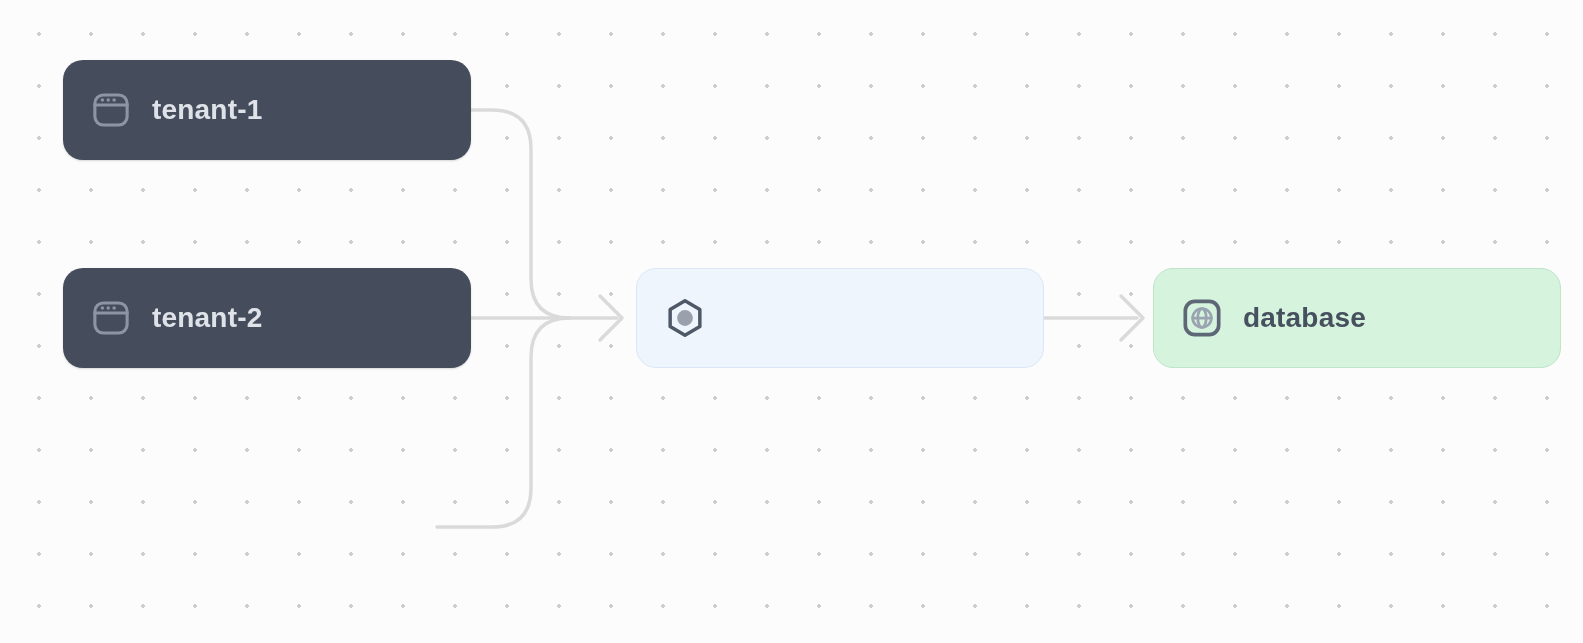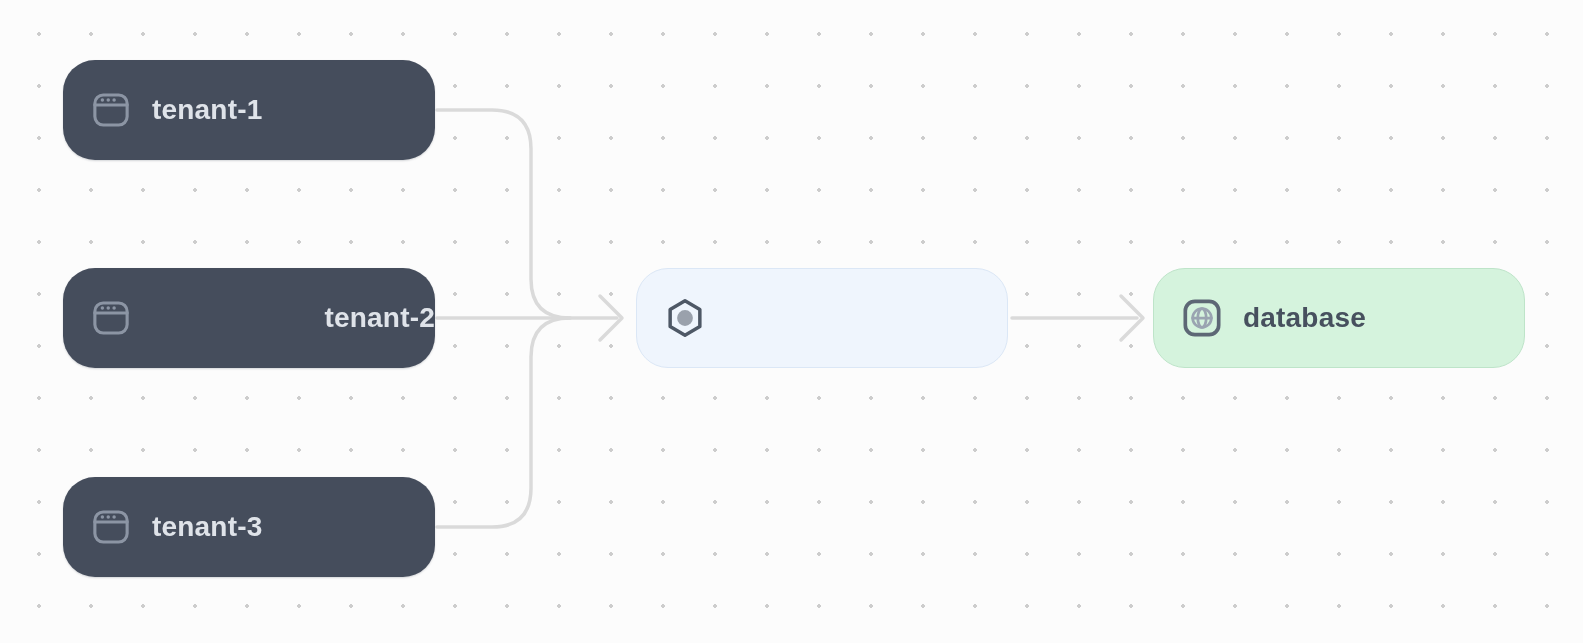--- a/index.html
+++ b/index.html
@@ -27,23 +27,23 @@
   .edge {
     fill: none;
     stroke: #DADADA;
     stroke-width: 3.5;
     stroke-linecap: round;
     stroke-linejoin: round;
   }
   .node {
     position: absolute;
     box-sizing: border-box;
-    width: 372px;
+    width: 408px;
     height: 100px;
-    border-radius: 32px;
+    border-radius: 20px;
     display: flex;
     align-items: center;
     padding-left: 26px;
     gap: 19px;
     font-size: 28px;
     font-weight: 600;
     letter-spacing: 0.2px;
   }
   .node .icon {
     display: flex;
@@ -62,21 +62,21 @@
     background: #EFF5FD;
     border: 1.5px solid #DBE7F6;
     color: #47505E;
   }
   .node-database {
     background: #D5F3DD;
     border: 1.5px solid #BEE4C9;
     color: #47505E;
   }
   #node-tenant-1 { left: 63px;  top: 60px;  }
-  #node-tenant-2 { left: 63px;  top: 268px; justify-content: space-between; }
+  #node-tenant-2 { left: 63px;  top: 268px; }
   #node-tenant-3 { left: 63px;  top: 477px; }
   #node-application { left: 636px;  top: 268px; }
   #node-database    { left: 1153px; top: 268px; }
 </style>
 </head>
 <body>
 
 <div class="canvas">
 
   <svg class="edges" viewBox="0 0 1583 643" xmlns="http://www.w3.org/2000/svg">
@@ -111,32 +111,20 @@
         <rect x="3.2" y="3.8" width="17.6" height="16.4" rx="4.6"></rect>
         <line x1="3.2" y1="9.3" x2="20.8" y2="9.3"></line>
         <circle cx="7.3" cy="6.6" r="0.95" fill="#8C95A4" stroke="none"></circle>
         <circle cx="10.5" cy="6.6" r="0.95" fill="#8C95A4" stroke="none"></circle>
         <circle cx="13.7" cy="6.6" r="0.95" fill="#8C95A4" stroke="none"></circle>
       </svg>
     </span>
     <span class="label">tenant-2</span>
   </div>
 
-  <div class="node node-tenant" id="node-tenant-3">
-    <span class="icon">
-      <svg viewBox="0 0 24 24" width="44" height="44" fill="none" stroke="#8C95A4" stroke-width="1.7" stroke-linecap="round" stroke-linejoin="round">
-        <rect x="3.2" y="3.8" width="17.6" height="16.4" rx="4.6"></rect>
-        <line x1="3.2" y1="9.3" x2="20.8" y2="9.3"></line>
-        <circle cx="7.3" cy="6.6" r="0.95" fill="#8C95A4" stroke="none"></circle>
-        <circle cx="10.5" cy="6.6" r="0.95" fill="#8C95A4" stroke="none"></circle>
-        <circle cx="13.7" cy="6.6" r="0.95" fill="#8C95A4" stroke="none"></circle>
-      </svg>
-    </span>
-    <span class="label">tenant-3</span>
-  </div>
 
   <div class="node node-application" id="node-application">
     <span class="icon">
       <svg viewBox="0 0 24 24" width="44" height="44" fill="none" stroke="#4E5866" stroke-width="1.9" stroke-linejoin="round">
         <path d="M12 2.6 L20.1 7.3 V16.7 L12 21.4 L3.9 16.7 V7.3 Z"></path>
         <circle cx="12" cy="12" r="4.3" fill="#9AA1AC" stroke="none"></circle>
       </svg>
     </span>
   </div>
 

